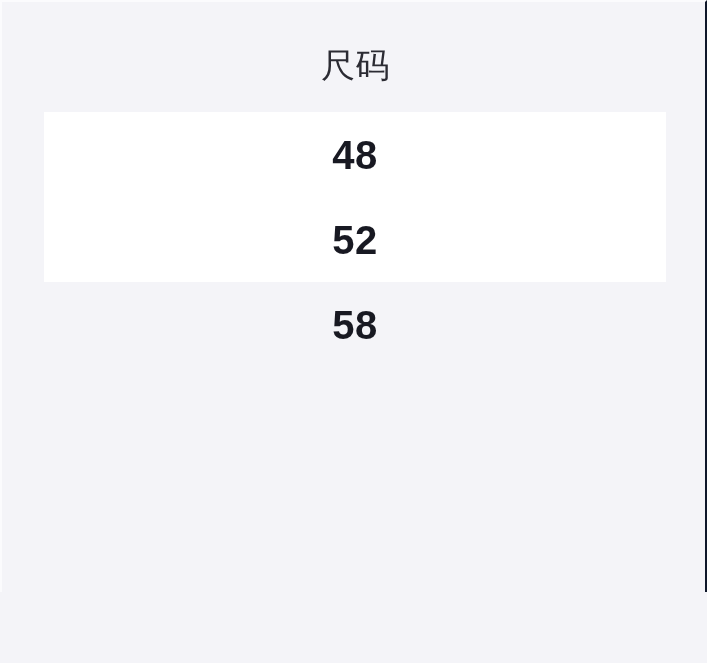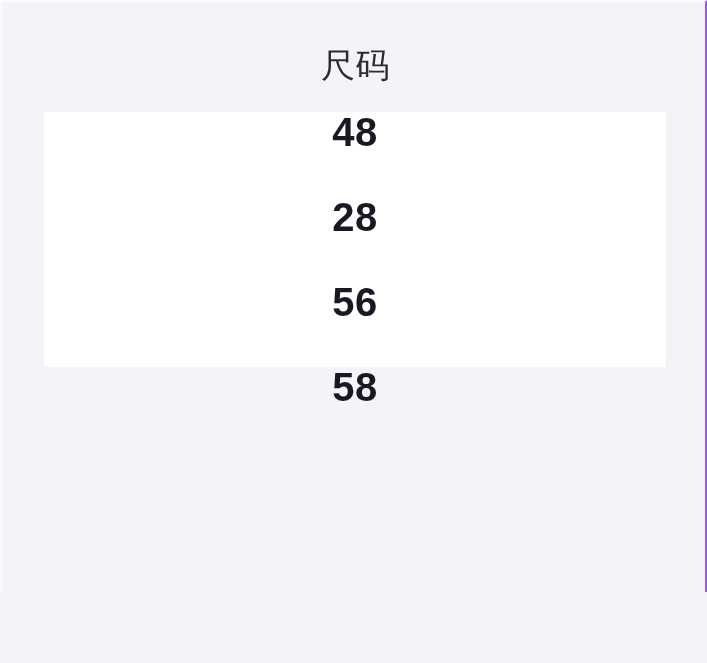--- a/index.html
+++ b/index.html
@@ -14,21 +14,21 @@
     overflow: hidden;
   }
   .page {
     position: relative;
     width: 707px;
     height: 592px;
     background: #f4f4f8;
     box-sizing: border-box;
     border-top: 2px solid #fbfbfd;
     border-left: 2px solid #fbfbfd;
-    border-right: 2px solid #8b5cf6;
+    border-right: 2px solid #0f172a;
   }
   .size-table {
     position: absolute;
     top: 0;
     left: 0;
     width: 707px;
   }
   .table-title {
     margin: 0;
     padding: 0;
@@ -46,20 +46,21 @@
   .rows {
     position: absolute;
     top: 110px;
     left: 42px;
     width: 622px;
   }
   .size-row {
     width: 622px;
     height: 85px;
     display: flex;
+    align-items: center;
     justify-content: center;
     background: #f4f4f8;
   }
   .size-row.odd {
     background: #ffffff;
   }
   .size-value {
     font-size: 40px;
     font-weight: 700;
     color: #181922;
@@ -76,27 +77,24 @@
     <div class="table-title">尺码</div>
 
     <div class="rows">
 
       <div class="size-row odd">
         <span class="size-value">48</span>
       </div>
 
 
       <div class="size-row odd">
-        <span class="size-value">28</span>
+        <span class="size-value">52</span>
       </div>
 
 
-      <div class="size-row odd">
-        <span class="size-value">56</span>
-      </div>
 
       <div class="size-row">
         <span class="size-value">58</span>
       </div>
 
     </div>
   </div>
 </div>
 
 </body></html>

